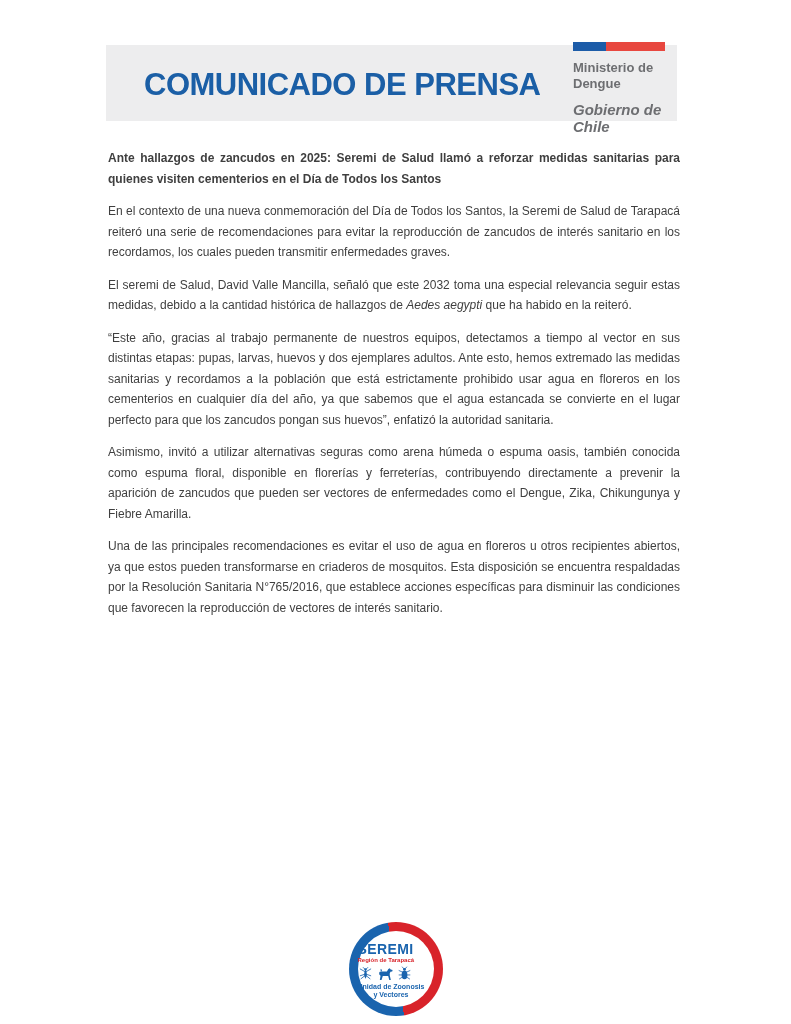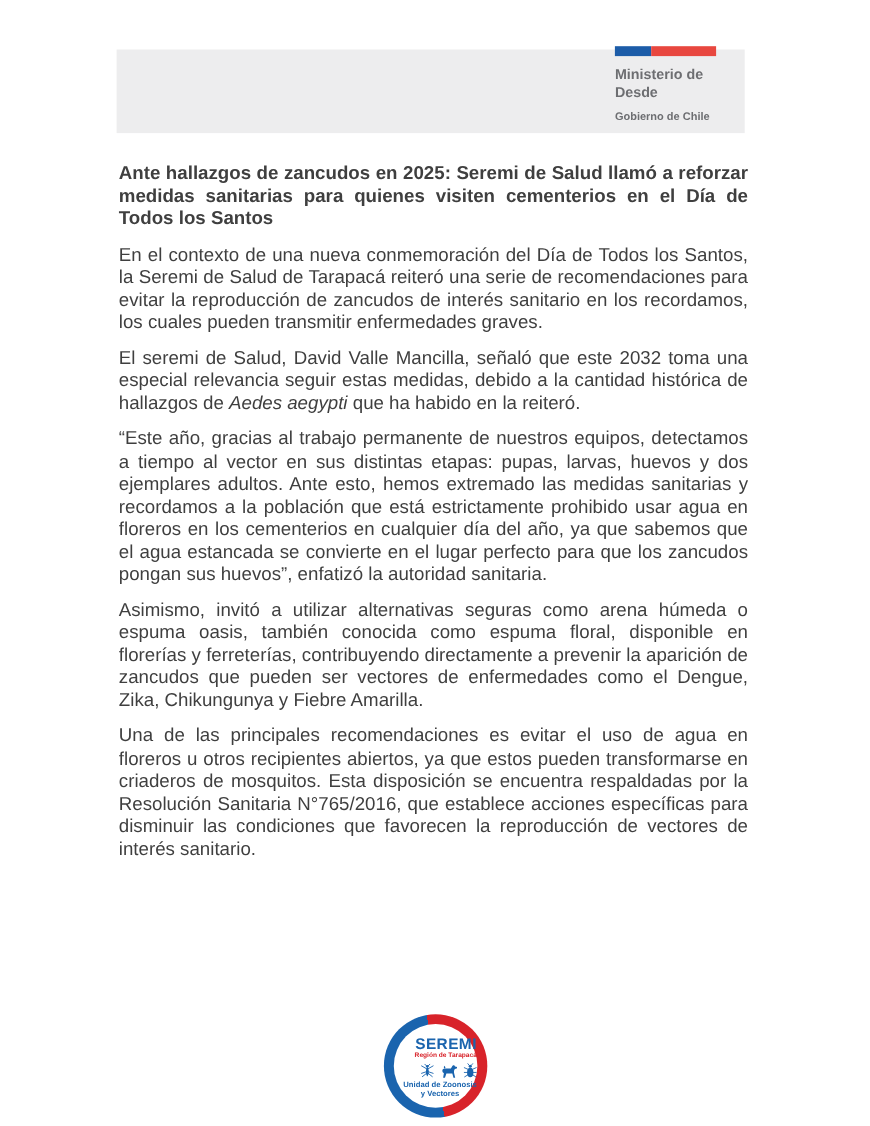--- a/index.html
+++ b/index.html
@@ -38,48 +38,49 @@
     left:38px;top:52%;
     transform:translateY(-50%);
     font-size:31px;
     font-weight:bold;
     letter-spacing:-0.5px;
     color:var(--title-blue);
     white-space:nowrap;
   }
   .gov-logo{
     position:absolute;
-    top:-3px;right:14px;
+    top:-3px;right:0;
     width:104px;
   }
   .flag{
     display:flex;
     width:92px;height:9px;
     margin-bottom:9px;
   }
   .flag .blue{width:33px;background:var(--flag-blue);}
   .flag .red{flex:1;background:var(--flag-red);}
   .ministry-name{
     font-size:13px;line-height:16px;
     font-weight:bold;
     color:var(--ministry-gray);
   }
   .gov-name{
     margin-top:9px;
-    font-size:10px;
+    font-size:15px;
     font-weight:bold;
     color:var(--ministry-gray);
+    font-style:italic;
   }
 
   
   .content{
     position:absolute;
     left:108px;top:148px;
     width:572px;
-    font-size:17px;
+    font-size:12px;
     line-height:20.5px;
     text-align:justify;
   }
   .content p{margin:0 0 12px 0;}
   .headline, .subheading{
     font-weight:bold;
     margin:0 0 12px 0;
   }
   .italic{font-style:italic;}
 
@@ -92,21 +93,21 @@
   .badge{
     position:relative;
     width:94px;height:94px;
     border-radius:50%;
     background:conic-gradient(from -10deg, var(--badge-red) 0deg 180deg, var(--badge-blue) 180deg 360deg);
   }
   .badge-inner{
     position:absolute;inset:9px;
     background:#fff;border-radius:50%;
     display:flex;flex-direction:column;
-    align-items:flex-end;text-align:center;
+    align-items:flex-start;text-align:center;
     padding-top:11px;box-sizing:border-box;
   }
   .badge-title{
     font-size:14px;line-height:14px;
     font-weight:bold;letter-spacing:0.4px;
     color:var(--badge-blue);
   }
   .badge-region{
     font-size:6px;line-height:7px;
     font-weight:bold;margin-top:1px;
@@ -121,28 +122,29 @@
     font-weight:bold;margin-top:2px;
     color:var(--badge-blue);
   }
 </style>
 </head>
 <body>
 
 <div class="page">
 
   <div class="header-box">
+    <div class="header-title">COMUNICADO DE PRENSA</div>
     <div class="gov-logo">
       <div class="flag">
         <div class="blue"></div>
         <div class="red"></div>
       </div>
       <div class="ministry-name">
         <div>Ministerio de</div>
-        <div>Desde</div>
+        <div>Dengue</div>
       </div>
       <div class="gov-name">Gobierno de Chile</div>
     </div>
   </div>
 
   <div class="content">
     <p class="headline">Ante hallazgos de zancudos en 2025: Seremi de Salud llamó a reforzar medidas sanitarias para quienes visiten cementerios en el Día de Todos los Santos</p>
     <p>En el contexto de una nueva conmemoración del Día de Todos los Santos, la Seremi de Salud de Tarapacá reiteró una serie de recomendaciones para evitar la reproducción de zancudos de interés sanitario en los recordamos, los cuales pueden transmitir enfermedades graves.</p>
     <p><span>El seremi de Salud, David Valle Mancilla, señaló que este 2032 toma una especial relevancia seguir estas medidas, debido a la cantidad histórica de hallazgos de </span><span class="italic">Aedes aegypti</span><span> que ha habido en la reiteró.</span></p>
     <p>“Este año, gracias al trabajo permanente de nuestros equipos, detectamos a tiempo al vector en sus distintas etapas: pupas, larvas, huevos y dos ejemplares adultos. Ante esto, hemos extremado las medidas sanitarias y recordamos a la población que está estrictamente prohibido usar agua en floreros en los cementerios en cualquier día del año, ya que sabemos que el agua estancada se convierte en el lugar perfecto para que los zancudos pongan sus huevos”, enfatizó la autoridad sanitaria.</p>

